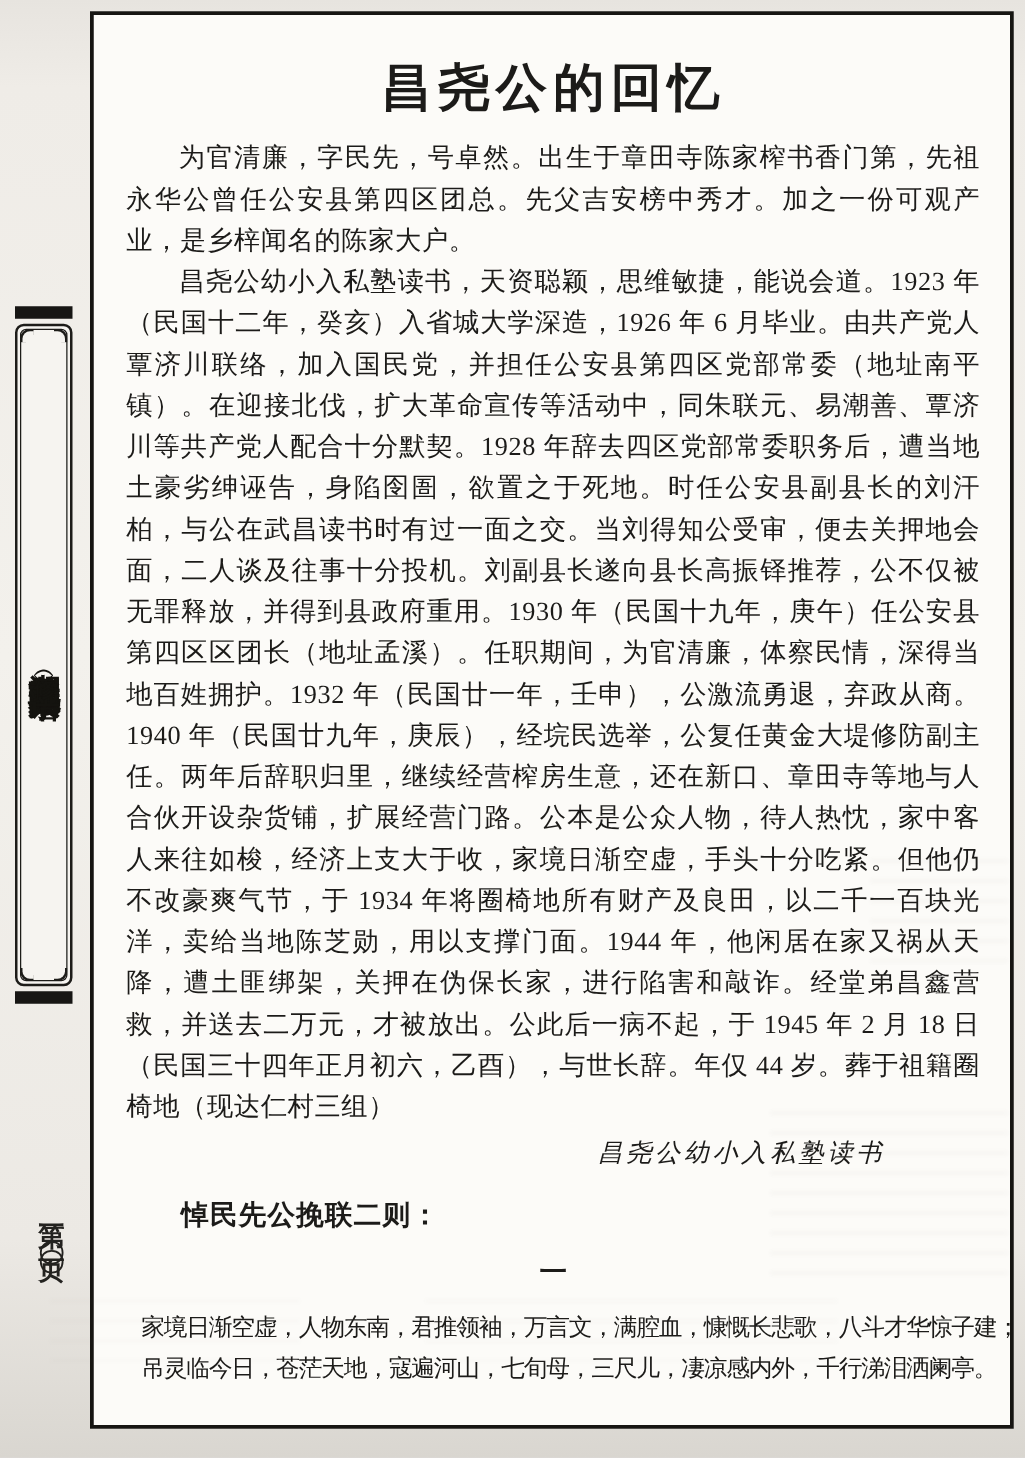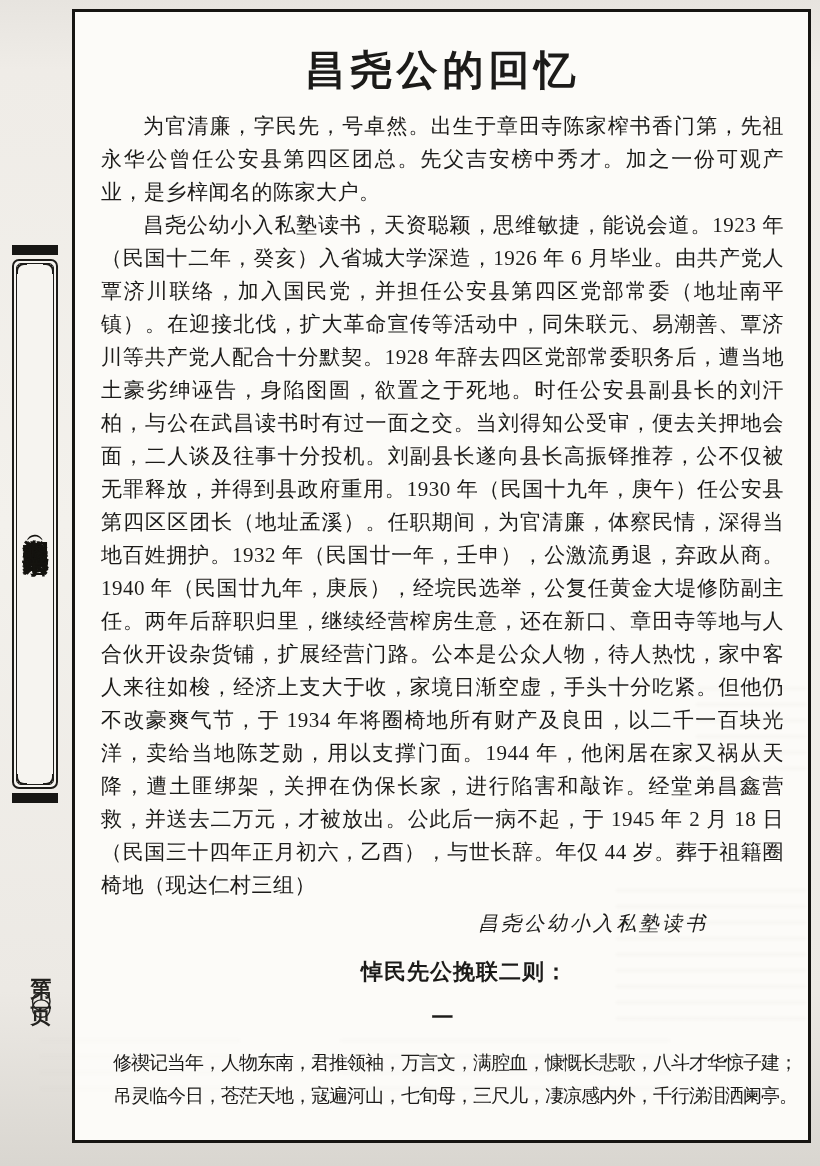--- a/index.html
+++ b/index.html
@@ -49,21 +49,21 @@
     text-align:justify;text-justify:inter-ideograph;
     text-indent:2em;letter-spacing:.5px;
   }
   .para.first{margin-top:16px;}
   .sig-block{margin-top:6px;text-align:right;padding-right:70px;}
   .sig-line{font-size:21px;font-weight:700;line-height:30px;letter-spacing:2px;}
   .date-line{font-size:20px;line-height:30px;font-style:italic;letter-spacing:3px;padding-right:6px;}
   .elegy-heading{
     margin:20px 0 0 0;padding-left:2em;
     font-family:"Liberation Sans","DejaVu Sans",sans-serif;
-    font-size:22px;font-weight:800;line-height:28px;letter-spacing:1px;text-align:center;
+    font-size:22px;font-weight:800;line-height:28px;letter-spacing:1px;
   }
   .elegy-num{
     margin-top:20px;text-align:center;
     font-size:22px;font-weight:700;line-height:24px;
   }
   .couplet{margin-top:16px;padding-left:12px;}
   .couplet-line{
     font-size:19px;line-height:33px;letter-spacing:-1px;
     white-space:nowrap;
   }
@@ -129,21 +129,21 @@
     <p class="para">昌尧公幼小入私塾读书，天资聪颖，思维敏捷，能说会道。1923 年（民国十二年，癸亥）入省城大学深造，1926 年 6 月毕业。由共产党人覃济川联络，加入国民党，并担任公安县第四区党部常委（地址南平镇）。在迎接北伐，扩大革命宣传等活动中，同朱联元、易潮善、覃济川等共产党人配合十分默契。1928 年辞去四区党部常委职务后，遭当地土豪劣绅诬告，身陷囹圄，欲置之于死地。时任公安县副县长的刘汗柏，与公在武昌读书时有过一面之交。当刘得知公受审，便去关押地会面，二人谈及往事十分投机。刘副县长遂向县长高振铎推荐，公不仅被无罪释放，并得到县政府重用。1930 年（民国十九年，庚午）任公安县第四区区团长（地址孟溪）。任职期间，为官清廉，体察民情，深得当地百姓拥护。1932 年（民国廿一年，壬申），公激流勇退，弃政从商。1940 年（民国廿九年，庚辰），经垸民选举，公复任黄金大堤修防副主任。两年后辞职归里，继续经营榨房生意，还在新口、章田寺等地与人合伙开设杂货铺，扩展经营门路。公本是公众人物，待人热忱，家中客人来往如梭，经济上支大于收，家境日渐空虚，手头十分吃紧。但他仍不改豪爽气节，于 1934 年将圈椅地所有财产及良田，以二千一百块光洋，卖给当地陈芝勋，用以支撑门面。1944 年，他闲居在家又祸从天降，遭土匪绑架，关押在伪保长家，进行陷害和敲诈。经堂弟昌鑫营救，并送去二万元，才被放出。公此后一病不起，于 1945 年 2 月 18 日（民国三十四年正月初六，乙酉），与世长辞。年仅 44 岁。葬于祖籍圈椅地（现达仁村三组）</p>
 
     <div class="sig-block">
       <div class="date-line">昌尧公幼小入私塾读书</div>
     </div>
 
     <h3 class="elegy-heading">悼民先公挽联二则：</h3>
 
     <div class="elegy-num">一</div>
     <div class="couplet">
-      <div class="couplet-line">修禊记当年，人物东南，君推领袖，万言文，满腔血，慷慨长悲歌，八斗才华惊子建；</div>
+      <div class="couplet-line">家境日渐空虚，人物东南，君推领袖，万言文，满腔血，慷慨长悲歌，八斗才华惊子建；</div>
       <div class="couplet-line">吊灵临今日，苍茫天地，寇遍河山，七旬母，三尺儿，凄凉感内外，千行涕泪洒阑亭。</div>
     </div>
 
   </div>
 
   <div class="ghost g1"></div>
   <div class="ghost g2"></div>
   <div class="ghost g3"></div>
   <div class="ghost g4"></div>
 

